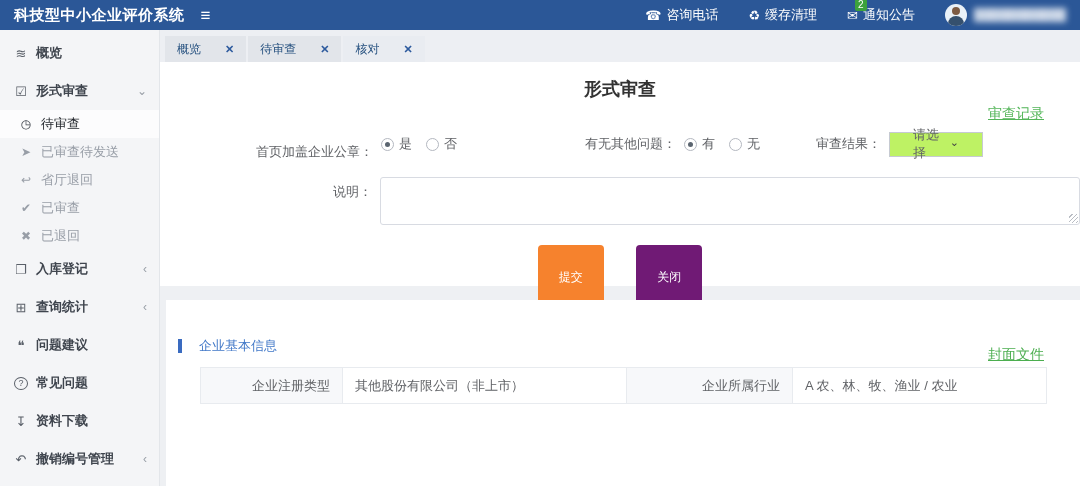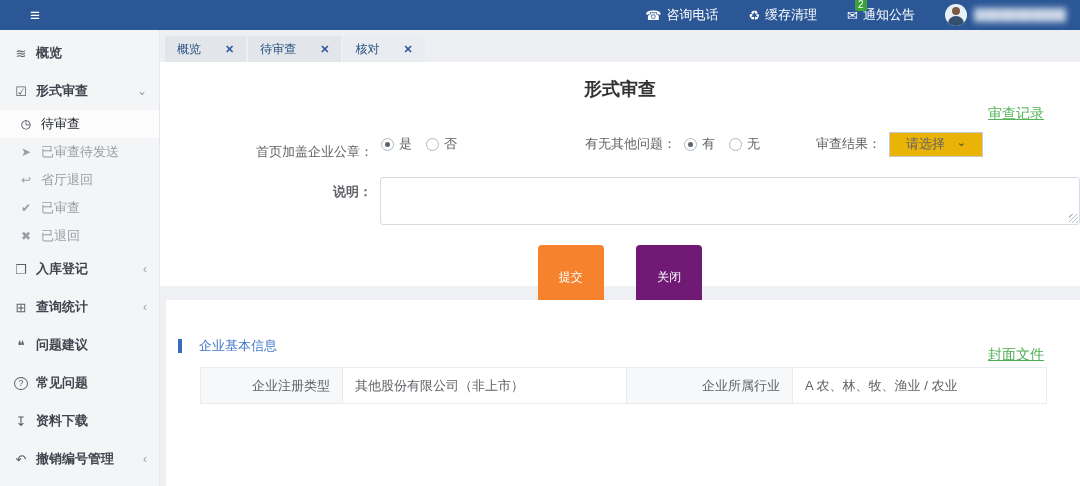--- a/index.html
+++ b/index.html
@@ -62,23 +62,23 @@
   .fl2 { margin-left:128px; }
   .fl3 { margin-left:56px; }
   .radio-group { display:flex; align-items:center; gap:14px; margin-left:8px; }
   .radio { display:flex; align-items:center; gap:5px; cursor:pointer; }
   .rdot { width:13px; height:13px; border:1px solid #b4b8c0; border-radius:50%;
     background:#fff; position:relative; }
   .radio.checked .rdot::after { content:""; position:absolute; top:3px; left:3px;
     width:5px; height:5px; border-radius:50%; background:#5b6570; }
   .select { display:inline-flex; align-items:center; justify-content:space-between;
     width:94px; height:25px; border:1px solid #c6cad2; border-radius:0;
-    background:#eab308; margin-left:8px; padding:0 16px; font-size:13px; color:#606266; cursor:pointer; }
+    background:#bef264; margin-left:8px; padding:0 23px; font-size:13px; color:#606266; cursor:pointer; }
   .select .caret { font-size:11px; color:#444; margin-top:-4px; }
-  .note-row { display:flex; margin-top:16px; font-size:13px; color:#606266;font-weight:bold; }
+  .note-row { display:flex; margin-top:16px; font-size:13px; color:#606266; }
   .note-label { width:212px; text-align:right; padding-top:6px; flex-shrink:0; }
   .note-area { width:712px; height:48px; margin-left:8px; border:1px solid #d8dbe2;
     border-radius:3px; resize:none; position:relative; background:#fff; }
   .resize-grip { position:absolute; right:1px; bottom:1px; width:9px; height:9px;
     background:repeating-linear-gradient(135deg,transparent 0 2px,#b9bdc4 2px 3px); cursor:nwse-resize; }
   .btn-row { text-align:center; margin-top:20px; }
   .btn { display:inline-block; border:none; border-radius:4px; color:#fff; font-size:12px;
     padding:24px 21px; cursor:pointer; font-family:inherit; }
   .btn-submit { background:#f6822d; }
   .btn-close  { background:#701a75; margin-left:28px; }
@@ -99,20 +99,21 @@
   td.cell-label { background:#f7f8fa; text-align:right; width:142px; }
   td.cell-label.w2 { width:166px; }
   td.cell-value { background:#fff; text-align:left; width:284px; }
   td.cell-value.w2 { width:254px; }
   .redacted { filter:blur(3px); color:#8d939c; font-size:11px; letter-spacing:1px; white-space:nowrap; }
 </style>
 </head>
 <body>
 
 <div class="header">
+  <span class="app-title">科技型中小企业评价系统</span>
   <span class="hamburger">≡</span>
   <div class="header-right">
     <span class="h-action">
       <span class="h-icon">☎</span>
       <span>咨询电话</span>
     </span>
     <span class="h-action">
       <span class="h-icon">♻</span>
       <span>缓存清理</span>
     </span>

